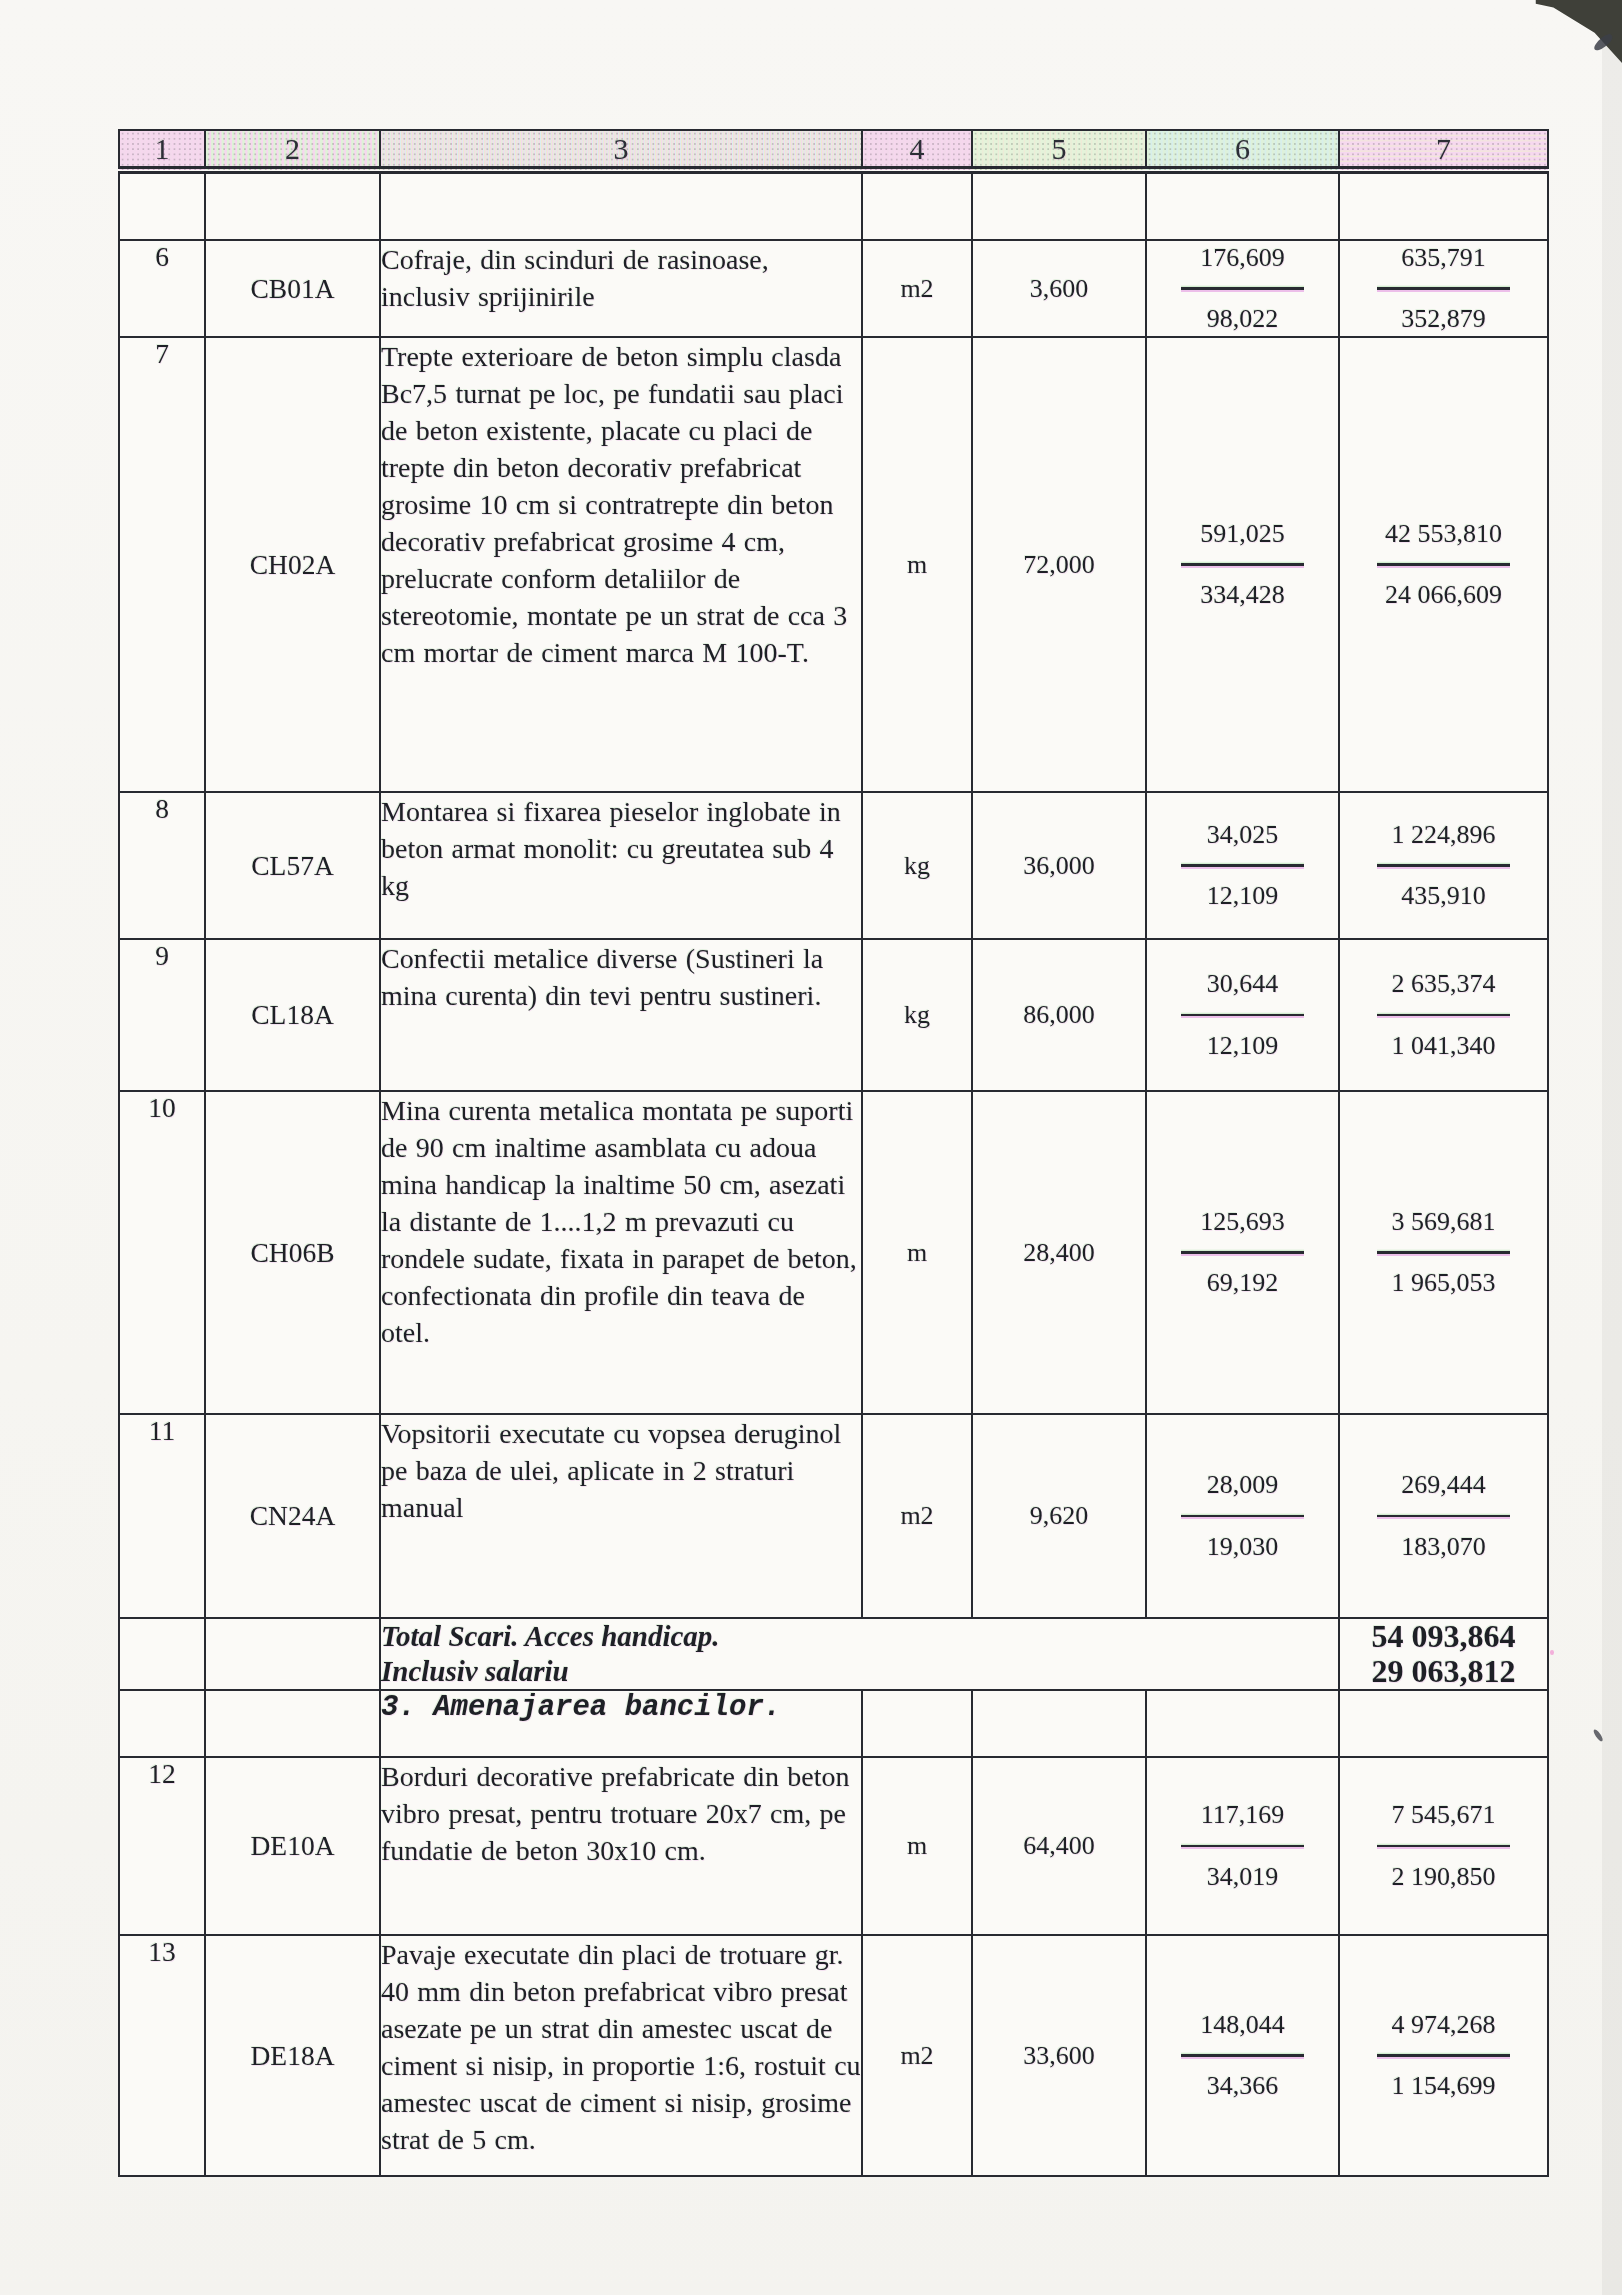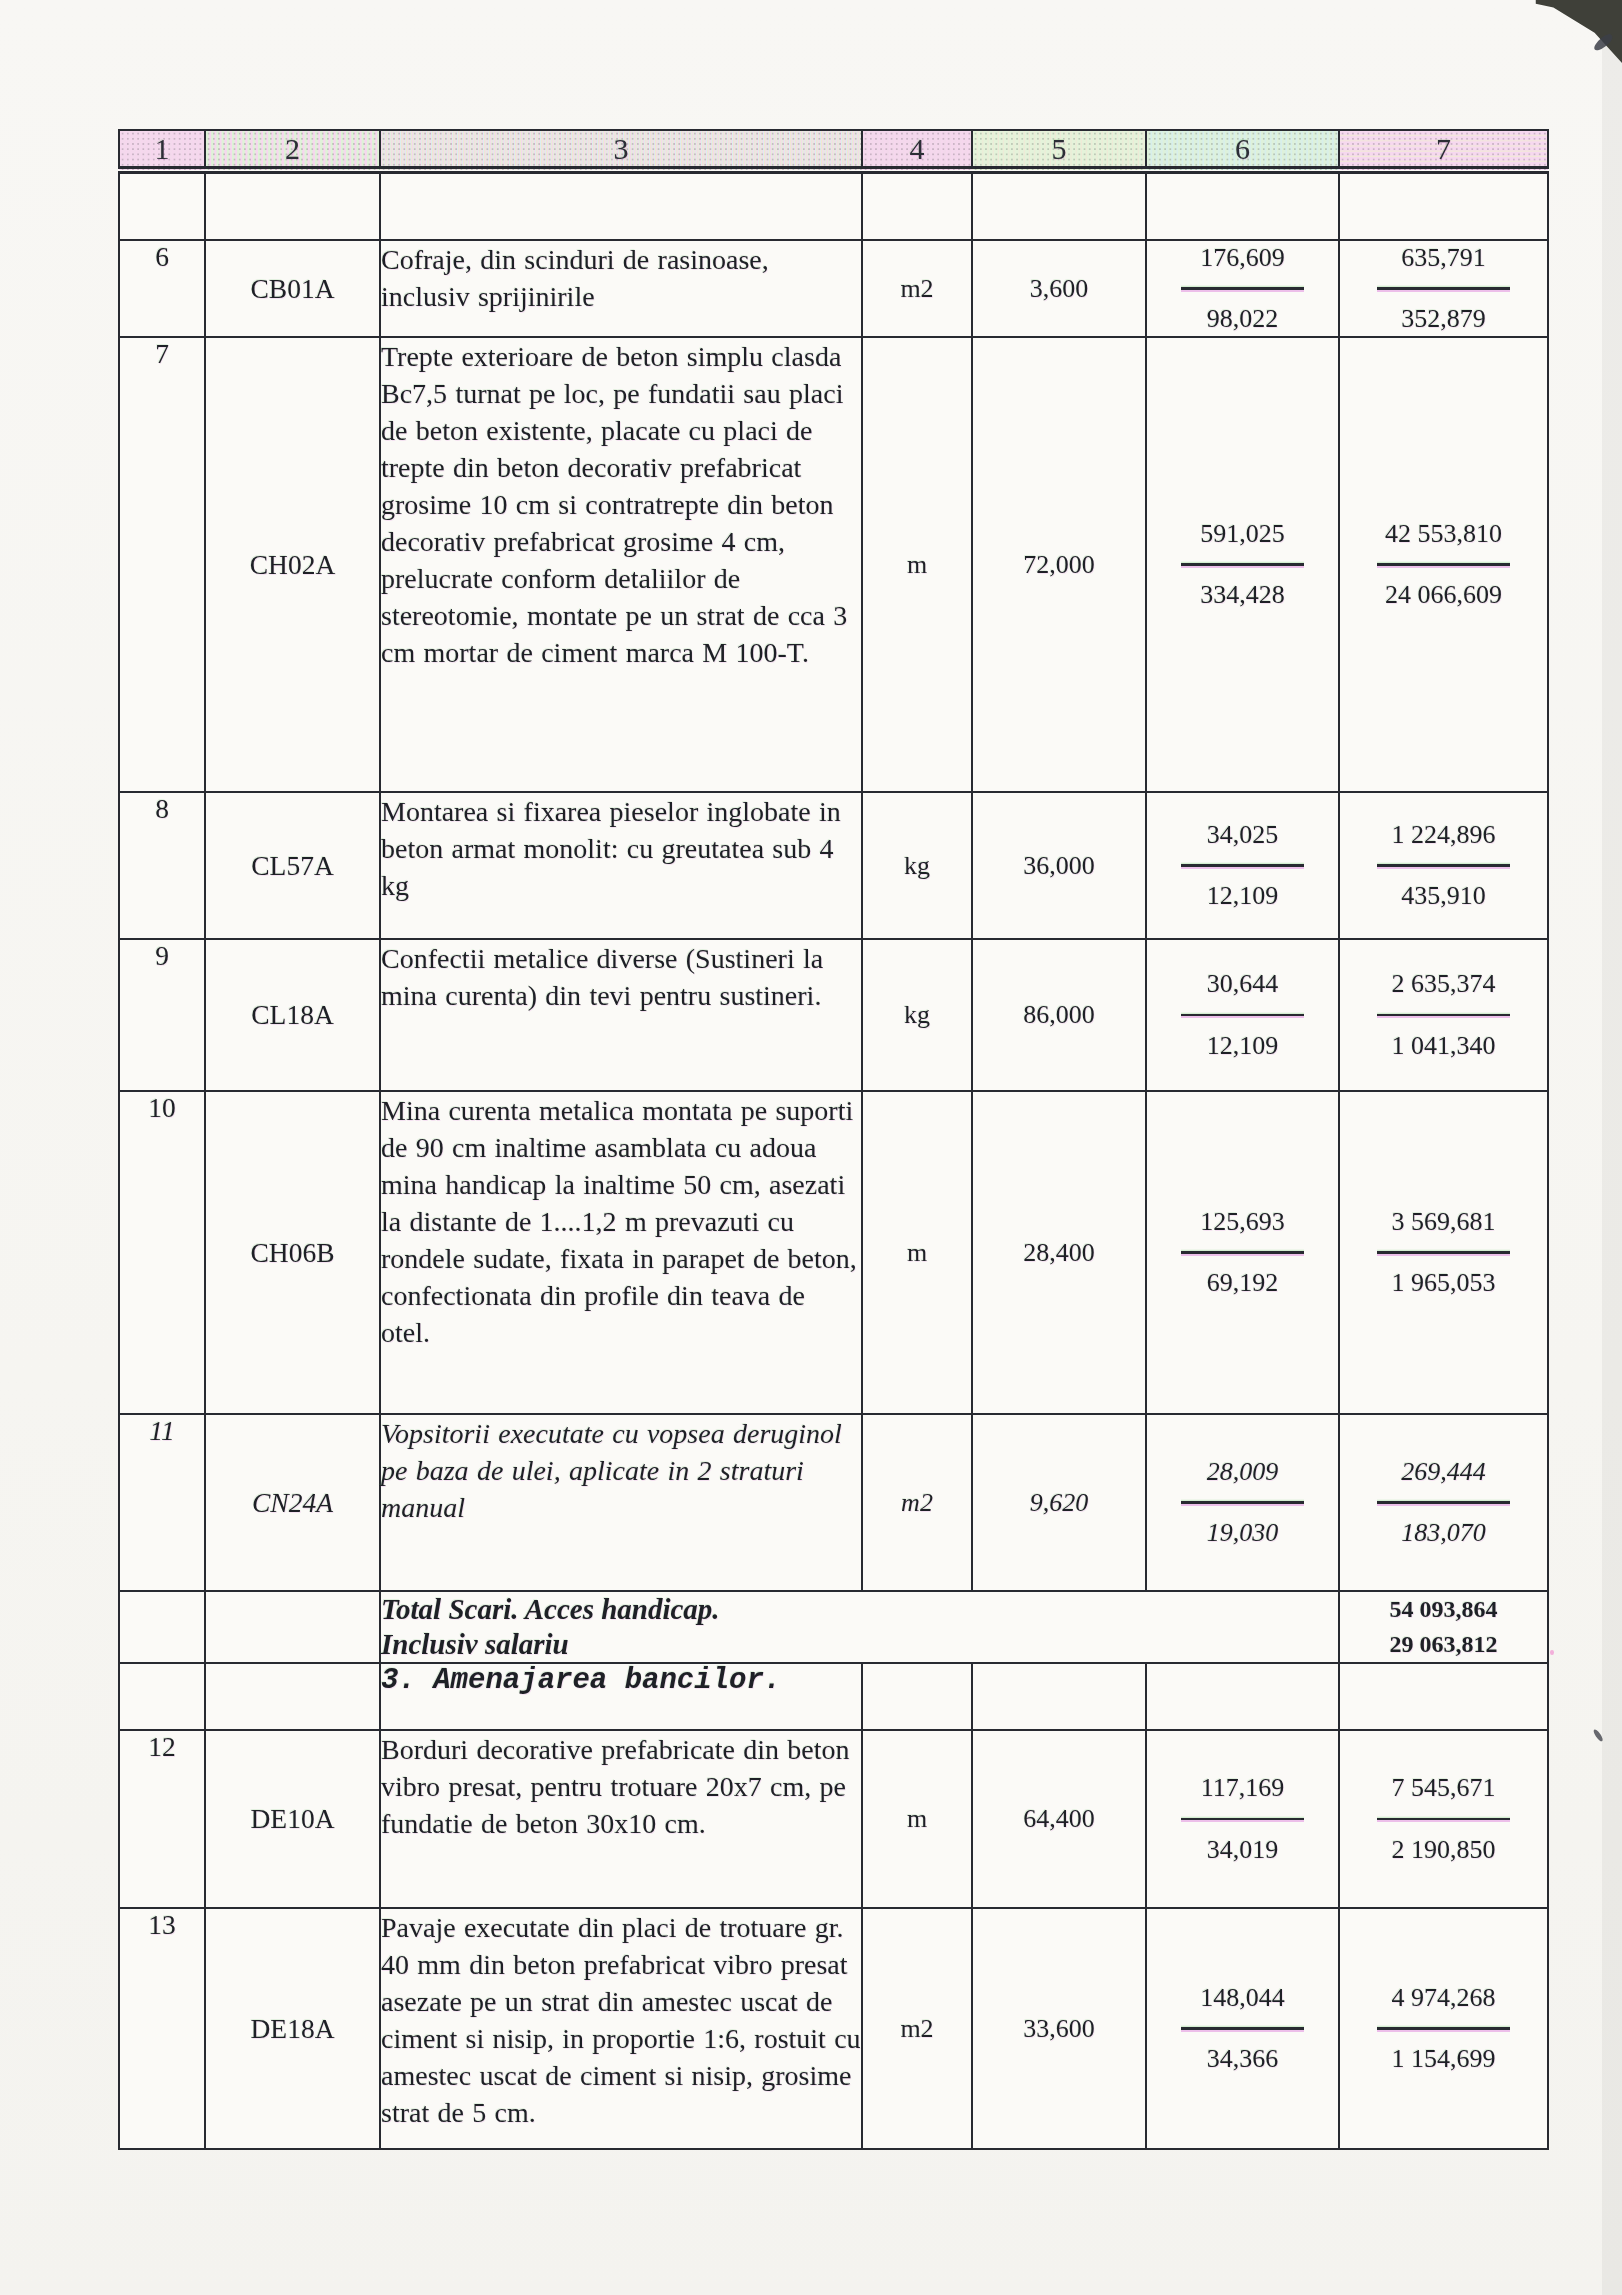--- a/index.html
+++ b/index.html
@@ -96,21 +96,21 @@
   .hc7 { background-image: radial-gradient(rgba(50,50,55,0.22) 1px, transparent 1.2px), linear-gradient(180deg,#f6d8ef 0 58%,#f1ecd5); }
 
   tr.sprow td { height: 65px; }
 
   
   .rh0 { height: 97px; }
   .rh1 { height: 455px; }
   .rh2 { height: 147px; }
   .rh3 { height: 152px; }
   .rh4 { height: 323px; }
-  .rh5 { height: 177px; font-style: italic; }
+  .rh5 { height: 204px; }
   .rht { height: 71px; }
   .rhs { height: 67px; }
   .rh6 { height: 178px; }
   .rh7 { height: 241px; }
 
   td.no {
     vertical-align: top;
     text-align: center;
     font-size: 27.5px;
     padding-top: 7.9px;
@@ -158,21 +158,21 @@
     font-weight: 700;
     font-style: italic;
     padding-left: 14.4px;
     line-height: 35px;
   }
   td.total-vals {
     vertical-align: middle;
     text-align: center;
   }
   td.total-vals div {
-    font-size: 24px;
+    font-size: 32px;
     font-weight: 700;
     line-height: 35px;
     white-space: nowrap;
   }
   td.section-label {
     vertical-align: top;
     font-size: 29px;
     font-weight: 700;
     font-style: italic;
     padding: 5.2px 0 0 14.4px;

